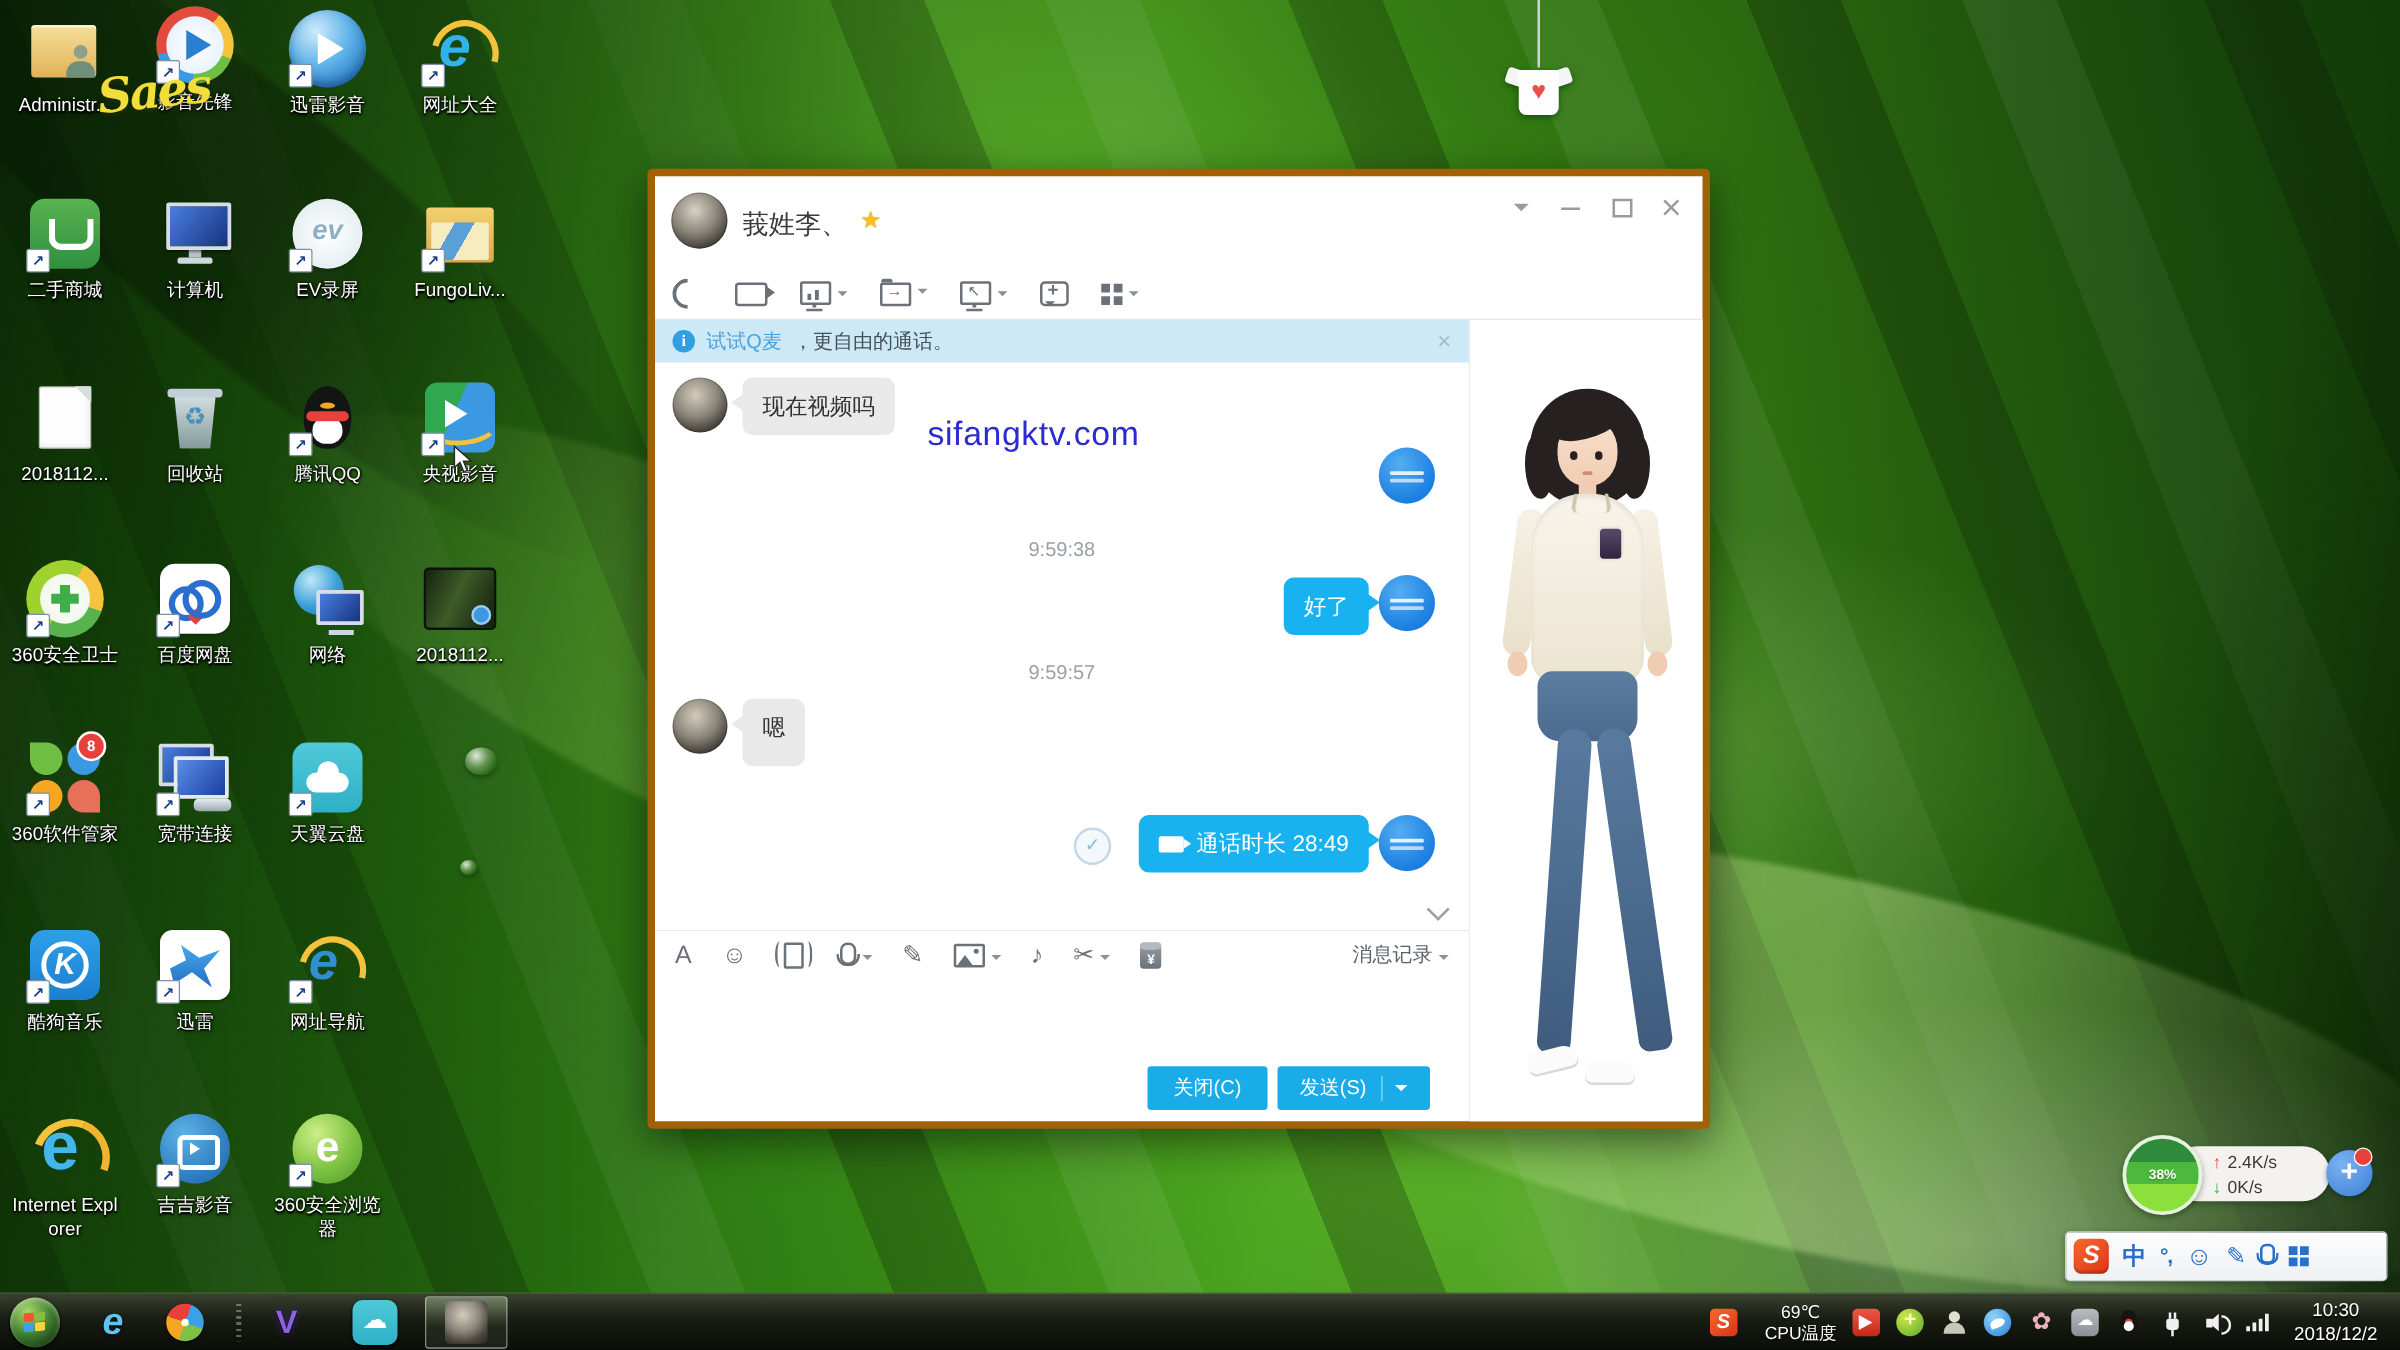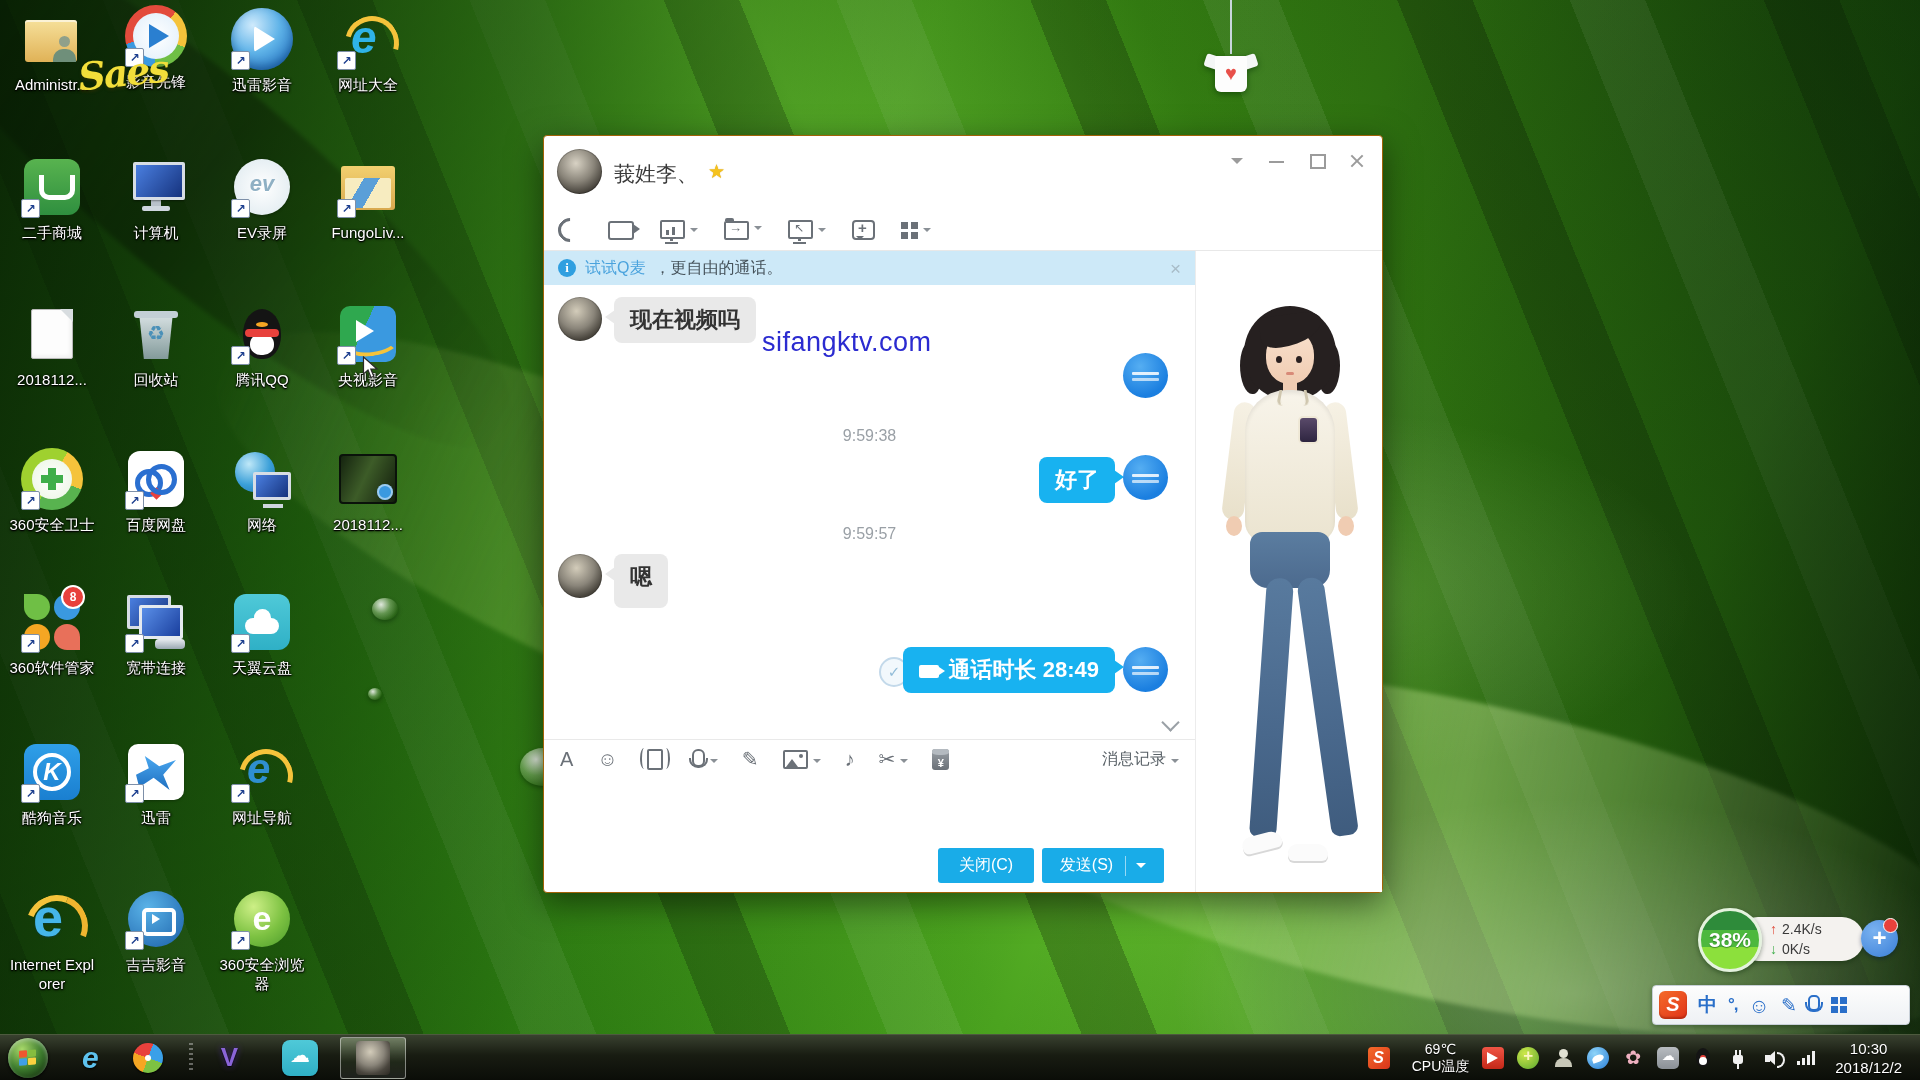--- a/index.html
+++ b/index.html
@@ -154,21 +154,21 @@
 
   .i-360b{inset:3px;border-radius:50%;background:radial-gradient(circle at 35% 28%,#cdef86,#7dc242 55%,#4a9a2a);}
   .i-360b::after{content:"e";position:absolute;left:0;top:8px;width:100%;text-align:center;color:#fff;font-size:34px;font-weight:bold;}
 
   .saes{position:absolute;left:78px;top:50px;font-family:"DejaVu Serif","Liberation Serif",serif;font-style:italic;font-weight:bold;
         font-size:38px;color:#f2de3a;transform:rotate(-6deg);text-shadow:0 2px 3px rgba(60,50,0,.5);z-index:8;letter-spacing:-2px;}
 
   .cursor{position:absolute;left:362px;top:356px;z-index:50;}
 
   
-  .qqwin{position:absolute;left:543px;top:135px;width:838px;height:756px;background:#fff;border:1px solid #a16207;border-radius:4px;
+  .qqwin{position:absolute;left:518px;top:135px;width:838px;height:756px;background:#fff;border:6px solid #a16207;border-radius:4px;
          box-shadow:0 10px 34px rgba(0,0,0,.5);z-index:20;display:flex;flex-direction:column;}
   .titlebar{position:relative;height:72px;flex:none;}
   .tb-avatar{position:absolute;left:13px;top:13px;width:45px;height:45px;border-radius:50%;
       background:radial-gradient(circle at 42% 32%,#d8d2c4,#8a857a 45%,#45413a 75%,#262320);box-shadow:inset 0 0 0 1px rgba(0,0,0,.2);}
   .tb-name{position:absolute;left:70px;top:24px;font-size:21px;color:#3a3a3a;}
   .tb-star{position:absolute;left:164px;top:24px;font-size:19px;color:#f5c21d;text-shadow:0 0 1px #c99000;}
   .tb-star::before{content:"\2605";}
   .winctl{position:absolute;right:16px;top:16px;display:flex;align-items:center;gap:22px;}
   .wc{width:18px;height:18px;position:relative;cursor:default;}
   .wc-drop::before{content:"";position:absolute;left:3px;top:6px;border:6px solid transparent;border-top-color:#9b9b9b;}
@@ -208,21 +208,21 @@
   .notice-text{color:#45525a;font-size:16px;}
   .notice-x{margin-left:auto;color:#a8bcc8;font-size:19px;line-height:19px;cursor:default;}
   .notice-x::before{content:"\00D7";}
 
   .msgs{position:relative;flex:none;height:454px;overflow:hidden;}
   .avmini{position:absolute;width:44px;height:44px;border-radius:50%;
       background:radial-gradient(circle at 42% 32%,#d3ccba,#8a857a 45%,#4a463e 72%,#2b2822);box-shadow:inset 0 0 0 1px rgba(0,0,0,.15);}
   .rav{position:absolute;width:45px;height:45px;border-radius:50%;background:radial-gradient(circle at 38% 30%,#55aef2,#1b7fe0 70%);}
   .rav::after{content:"";position:absolute;left:9px;top:19px;width:27px;height:3px;background:rgba(255,255,255,.85);
       box-shadow:0 6px 0 rgba(255,255,255,.65);border-radius:1px;}
-  .bub{position:absolute;font-size:22px;line-height:22px;padding:12px 16px;border-radius:8px;font-weight:bold;}
+  .bub{position:absolute;font-size:18px;line-height:22px;padding:12px 16px;border-radius:8px;}
   .bub-l{background:#e9e9e9;color:#333;}
   .bub-l::before{content:"";position:absolute;left:-9px;top:13px;border:7px solid transparent;border-right:10px solid #e9e9e9;border-left:0;}
   .bub-r{background:#18b2f0;color:#fff;}
   .bub-r::after{content:"";position:absolute;right:-9px;top:13px;border:7px solid transparent;border-left:10px solid #18b2f0;border-right:0;}
   .wm{position:absolute;left:218px;top:42px;font-size:27px;color:#2b2bd0;font-weight:500;letter-spacing:.5px;}
   .ts{position:absolute;left:0;width:100%;text-align:center;font-size:16px;color:#9aa0a6;}
   .chk{position:absolute;width:26px;height:26px;border:2px solid #c3d9ea;border-radius:50%;background:#f2f8fc;color:#92bcd8;
        font-size:15px;text-align:center;line-height:25px;}
   .chk::before{content:"\2713";}
   .cam{display:inline-block;width:20px;height:13px;background:#fff;border-radius:2px;position:relative;margin-right:10px;vertical-align:-1px;}
@@ -281,21 +281,21 @@
   .g-legr{left:82px;top:272px;transform:rotate(-8deg);transform-origin:top center;}
   .g-shoe{position:absolute;width:40px;height:17px;background:#fbfbfb;border-radius:9px 11px 6px 6px;box-shadow:0 2px 0 #d8d8d8;}
   .g-shoel{left:28px;top:528px;transform:rotate(-14deg);}
   .g-shoer{left:74px;top:538px;}
 
   
   .netw{position:absolute;left:1698px;top:908px;width:200px;height:62px;z-index:30;}
   .netw .pill{position:absolute;left:38px;top:9px;width:128px;height:44px;background:#f4f2ef;border-radius:22px;box-shadow:0 2px 5px rgba(0,30,0,.35);}
   .netw .ball{position:absolute;left:0;top:0;width:58px;height:58px;border-radius:50%;border:3px solid #e4f2de;
       background:linear-gradient(#2e8b3a 0 32%,#4db83e 32% 62%,#8ce03c 62%);display:flex;align-items:center;justify-content:center;
-      color:#fff;font-size:21px;font-weight:bold;text-shadow:0 1px 1px rgba(0,60,0,.5);box-shadow:0 2px 5px rgba(0,30,0,.4);}
+      color:#fff;font-size:11px;font-weight:bold;text-shadow:0 1px 1px rgba(0,60,0,.5);box-shadow:0 2px 5px rgba(0,30,0,.4);}
   .netw .rates{position:absolute;left:72px;top:11px;font-size:14px;color:#3a3a3a;line-height:20px;}
   .netw .rup::before{content:"\2191";color:#e04a38;font-weight:bold;margin-right:5px;}
   .netw .rdn::before{content:"\2193";color:#3fae4a;font-weight:bold;margin-right:5px;}
   .netw .plus{position:absolute;right:0;top:12px;width:37px;height:37px;border-radius:50%;
       background:radial-gradient(circle at 35% 30%,#7ab2f0,#3a7fd8);color:#fff;font-size:24px;font-weight:bold;text-align:center;line-height:35px;box-shadow:0 2px 4px rgba(0,20,60,.4);}
   .netw .plus::after{content:"";position:absolute;right:0;top:-2px;width:13px;height:13px;background:#e8413c;border-radius:50%;border:1px solid #fff;}
 
   
   .ime{position:absolute;left:1652px;top:985px;width:244px;height:38px;background:linear-gradient(#fdfdfd,#eef1f4);border:1px solid #c8d0d8;
        border-radius:4px;box-shadow:0 2px 5px rgba(0,20,0,.3);display:flex;align-items:center;padding:0 6px;gap:11px;z-index:30;}

